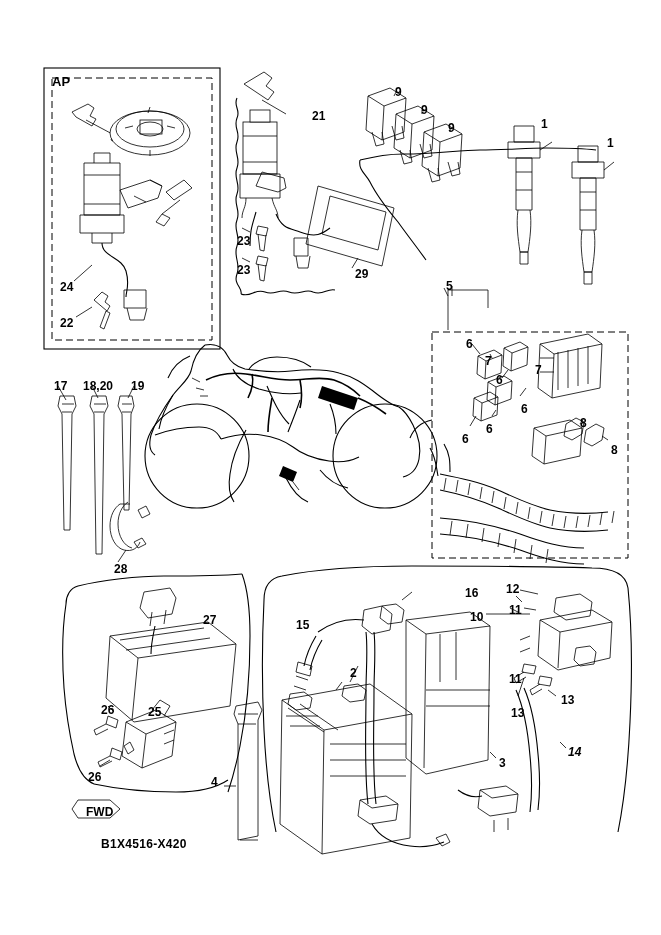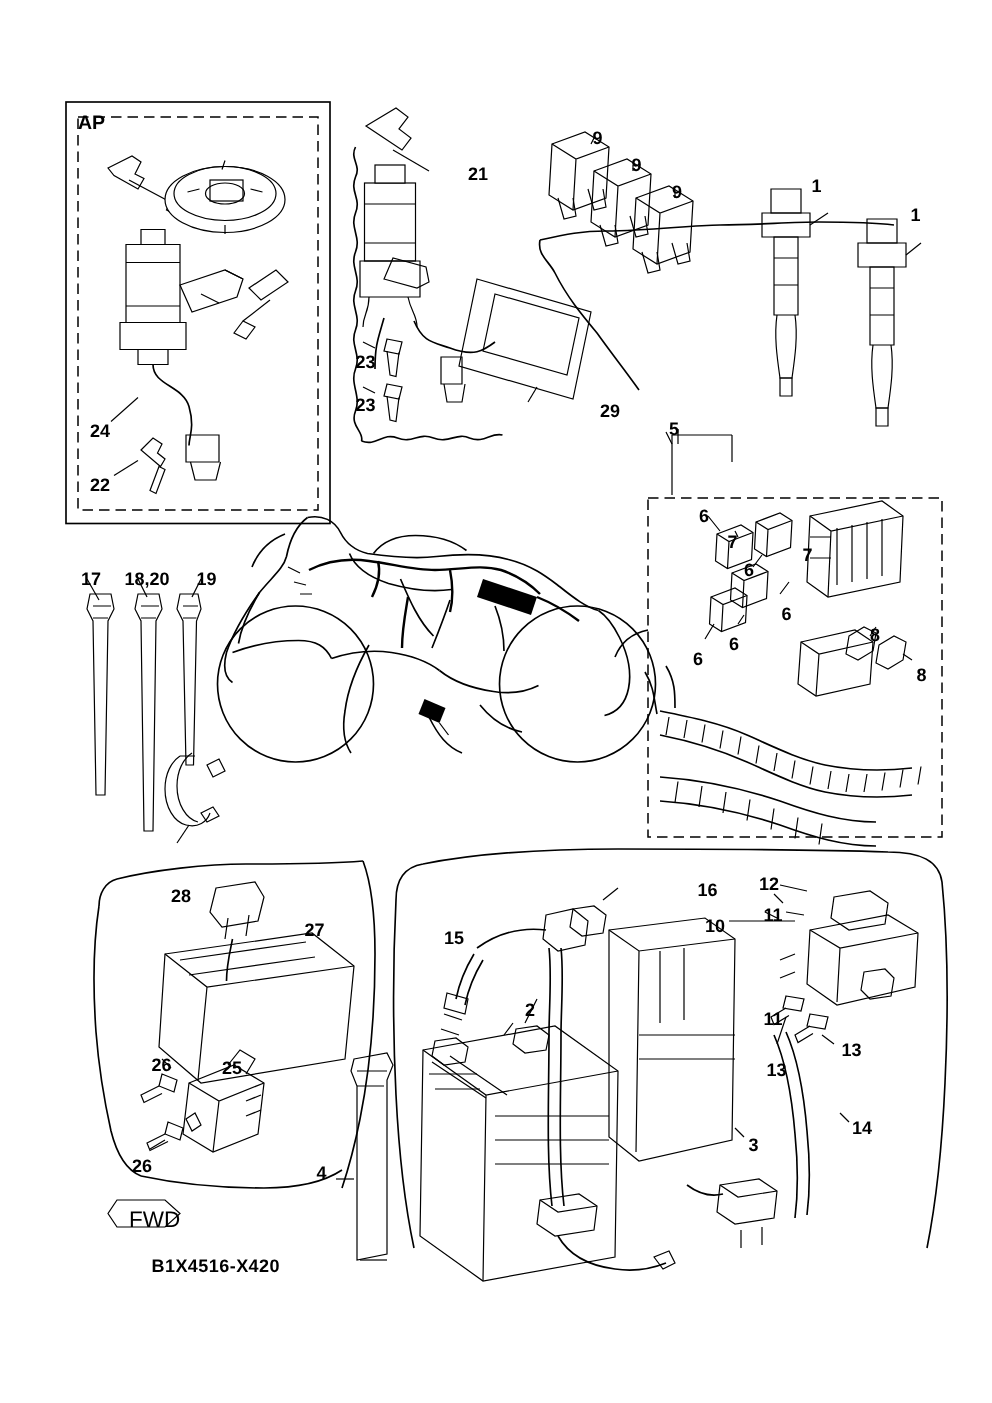--- a/index.html
+++ b/index.html
@@ -42,22 +42,22 @@
     font-weight: bold;
     letter-spacing: 0.3px;
   }
   .apbox-label {
     position: absolute;
     font-size: 13px;
     font-weight: bold;
   }
   .fwd-text {
     position: absolute;
-    font-size: 15px;
-    font-weight: normal;
+    font-size: 12px;
+    font-weight: bold;
     color: #000;
   }
 </style>
 </head>
 <body>
 
 <div id="sheet">
 
   <svg class="diagram" viewBox="0 0 661 935" xmlns="http://www.w3.org/2000/svg">
     <defs>
@@ -416,51 +416,51 @@
   <div class="apbox-label" style="left:52px; top:74px;">AP</div>
 
   <div class="lbl" style="left:312px; top:110px;">21</div>
   <div class="lbl" style="left:395px; top:86px;">9</div>
   <div class="lbl" style="left:421px; top:104px;">9</div>
   <div class="lbl" style="left:448px; top:122px;">9</div>
   <div class="lbl" style="left:541px; top:118px;">1</div>
   <div class="lbl" style="left:607px; top:137px;">1</div>
   <div class="lbl" style="left:237px; top:235px;">23</div>
   <div class="lbl" style="left:237px; top:264px;">23</div>
-  <div class="lbl" style="left:355px; top:268px;margin-left:45px;">29</div>
+  <div class="lbl" style="left:355px; top:268px;">29</div>
   <div class="lbl" style="left:60px; top:281px;">24</div>
   <div class="lbl" style="left:60px; top:317px;">22</div>
   <div class="lbl" style="left:446px; top:280px;">5</div>
   <div class="lbl" style="left:466px; top:338px;">6</div>
   <div class="lbl" style="left:485px; top:355px;">7</div>
   <div class="lbl" style="left:535px; top:364px;">7</div>
   <div class="lbl" style="left:496px; top:374px;">6</div>
   <div class="lbl" style="left:521px; top:403px;">6</div>
   <div class="lbl" style="left:462px; top:433px;">6</div>
   <div class="lbl" style="left:486px; top:423px;">6</div>
   <div class="lbl" style="left:580px; top:417px;">8</div>
   <div class="lbl" style="left:611px; top:444px;">8</div>
   <div class="lbl" style="left:54px; top:380px;text-align:right;">17</div>
   <div class="lbl" style="left:83px; top:380px;">18,20</div>
   <div class="lbl" style="left:131px; top:380px;">19</div>
-  <div class="lbl" style="left:114px; top:563px;margin-top:28px;">28</div>
+  <div class="lbl" style="left:114px; top:563px;">28</div>
   <div class="lbl" style="left:203px; top:614px;">27</div>
   <div class="lbl" style="left:101px; top:704px;">26</div>
   <div class="lbl" style="left:148px; top:706px;">25</div>
   <div class="lbl" style="left:88px; top:771px;">26</div>
   <div class="lbl" style="left:211px; top:776px;">4</div>
   <div class="lbl" style="left:296px; top:619px;">15</div>
   <div class="lbl" style="left:417px; top:587px;margin-left:48px;">16</div>
   <div class="lbl" style="left:350px; top:667px;">2</div>
   <div class="lbl" style="left:499px; top:757px;">3</div>
   <div class="lbl" style="left:506px; top:583px;">12</div>
   <div class="lbl" style="left:470px; top:611px;">10</div>
   <div class="lbl" style="left:509px; top:604px;">11</div>
   <div class="lbl" style="left:509px; top:673px;">11</div>
   <div class="lbl" style="left:561px; top:694px;">13</div>
   <div class="lbl" style="left:511px; top:707px;">13</div>
-  <div class="lbl" style="left:568px; top:746px;">14</div>
+  <div class="lbl" style="left:568px; top:746px;font-style:italic;">14</div>
 
   <div class="fwd-text" style="left:86px; top:805px;">FWD</div>
 
   <div class="partcode" style="left:72px; top:837px;margin-left:29px;">B1X4516-X420</div>
 
 </div>
 
 </body></html>

